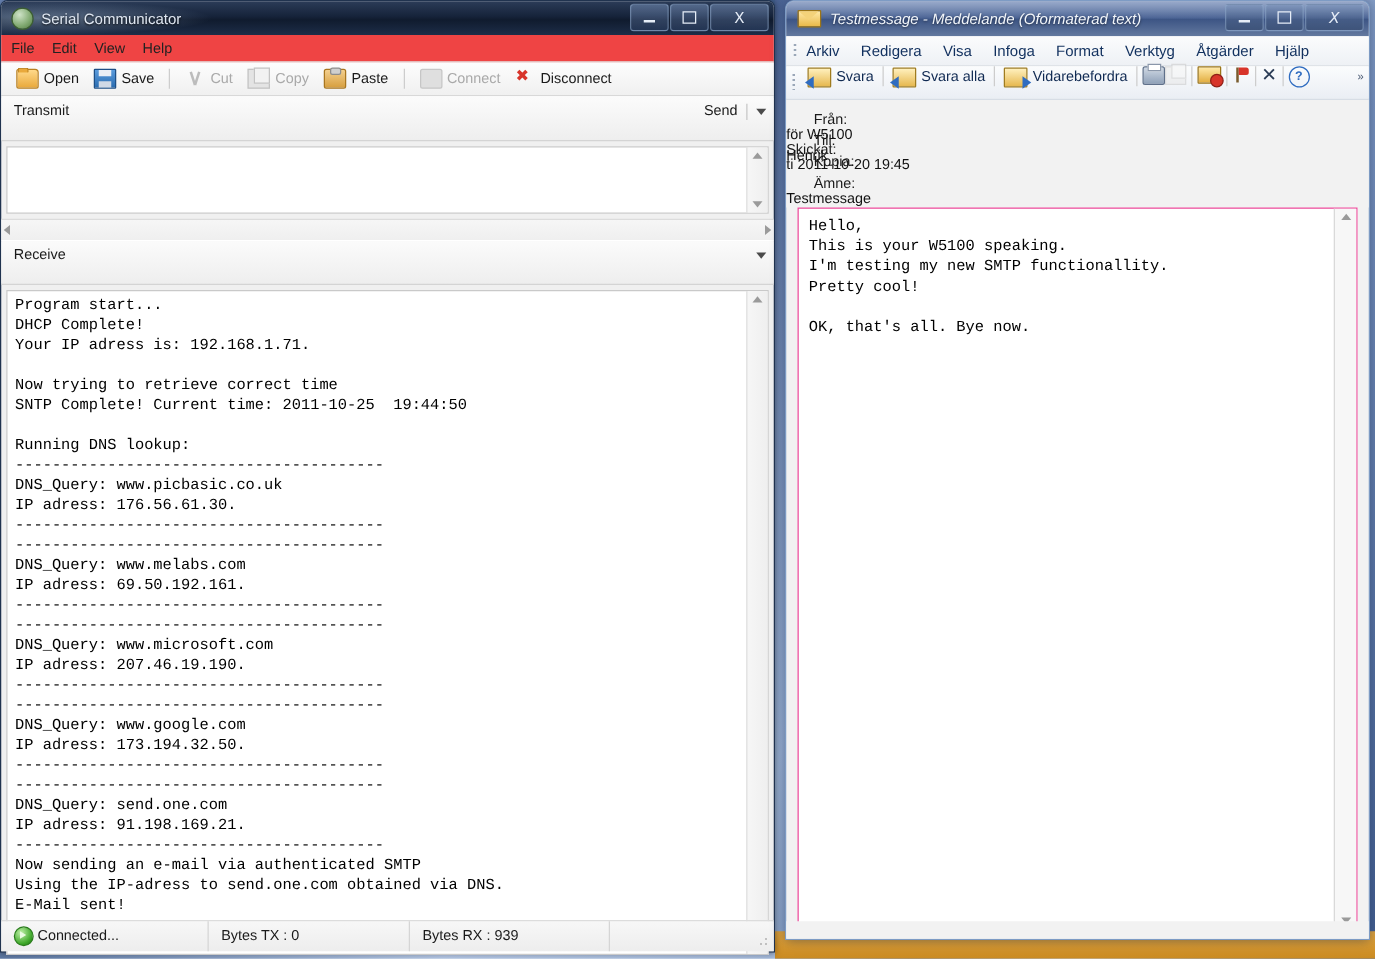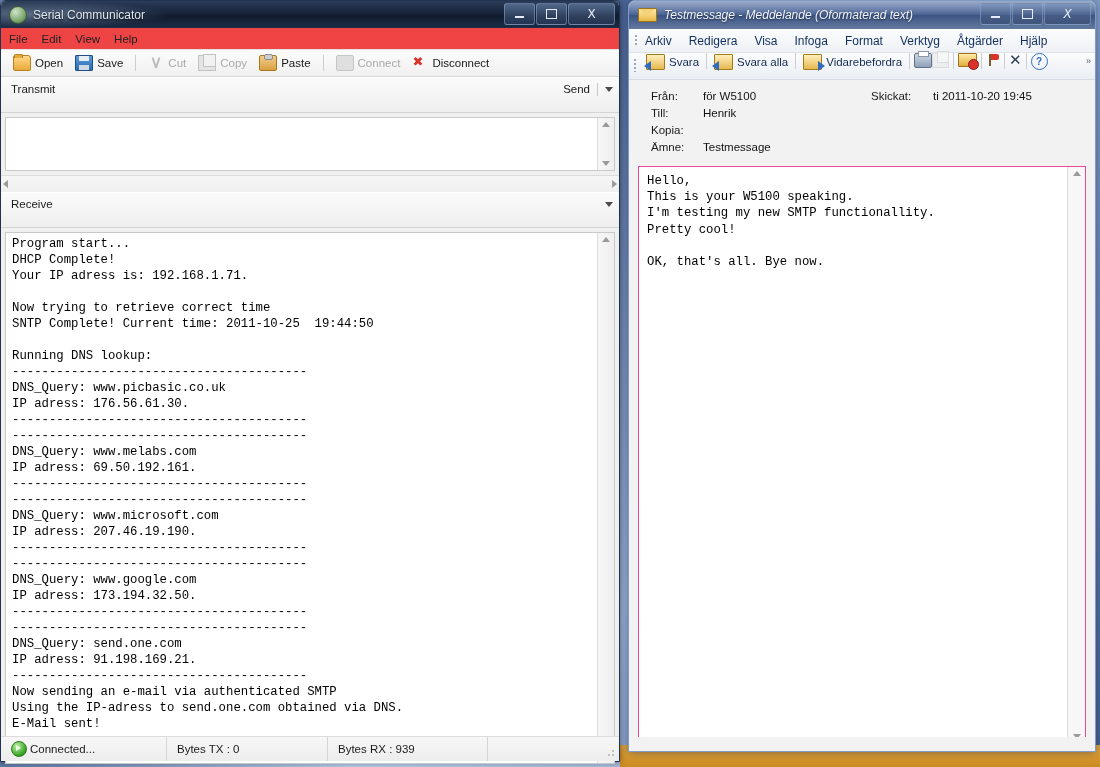--- a/index.html
+++ b/index.html
@@ -240,21 +240,21 @@
   .flag-ico:after{content:"";position:absolute;left:5px;top:1px;width:8px;height:6px;background:#d8342a;border-radius:0 2px 2px 0;}
   .x-ico{font-size:15px;color:#2b3c56;font-family:"DejaVu Sans",sans-serif;line-height:1;}
   .help-ico{width:15px;height:15px;border-radius:50%;border:1.5px solid #2f6cc0;color:#2f6cc0;font-size:10px;
     display:flex;align-items:center;justify-content:center;font-weight:bold;}
   .tb-over{position:absolute;right:4px;top:4px;color:#4a5a72;font-size:9px;line-height:8px;text-align:center;}
 
   .mail-headers{
     background:#f2f2f2; padding:10px 0 8px 0; font-size:11.5px; color:#111;
     position:relative;
   }
-  .hrow{display:flex;align-items:baseline;height:17px;}
+  .hrow{display:flex;align-items:baseline;height:17px;flex-direction:column;}
   .hlabel{width:52px;padding-left:22px;box-sizing:content-box;color:#1a1a1a;}
   .hvalue{min-width:150px;}
   .hlabel2{width:52px;color:#1a1a1a;}
   .mail-body-wrap{
     position:relative; margin:0 9px; background:#fff; border:1px solid #ec4899;
     height: 578px; box-sizing:border-box;
   }
   .mail-body-text{
     position:absolute;left:8px;top:6px;right:20px;bottom:0;
     font-family:"Liberation Mono","DejaVu Sans Mono",monospace;

